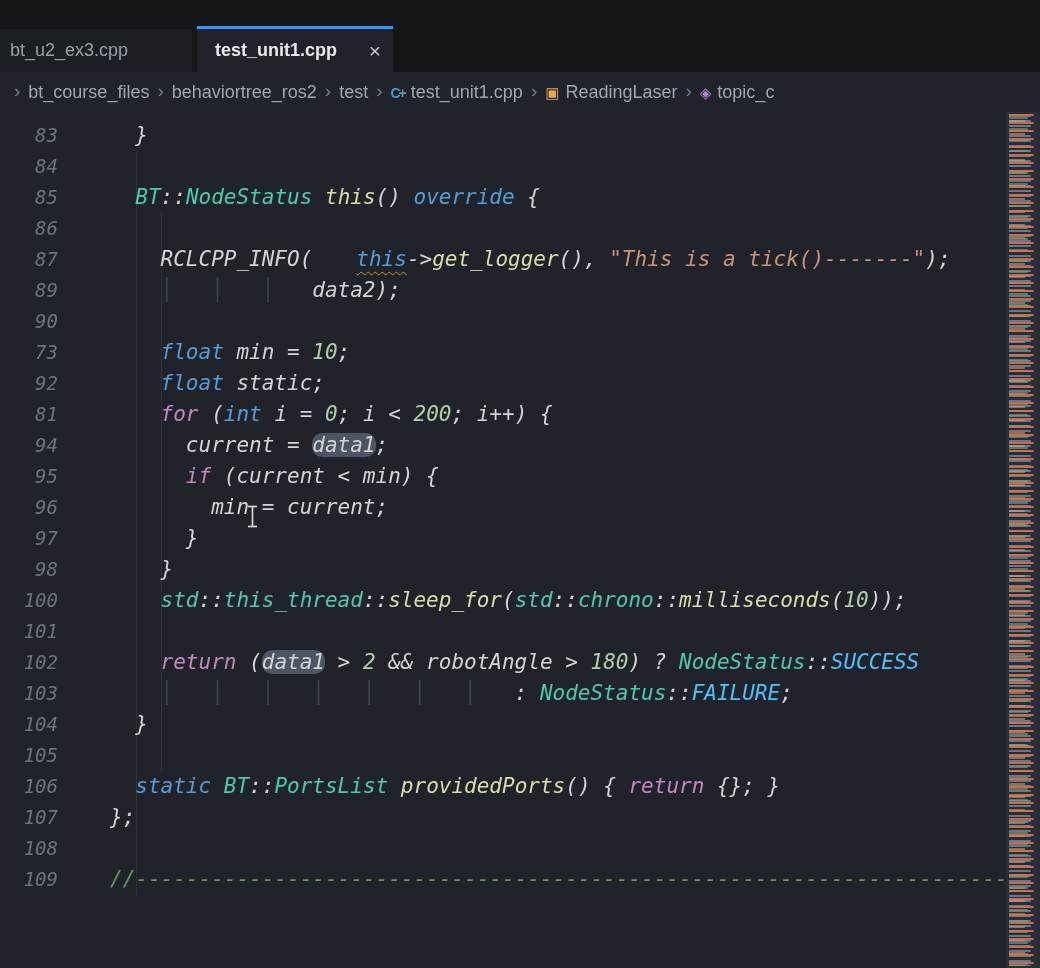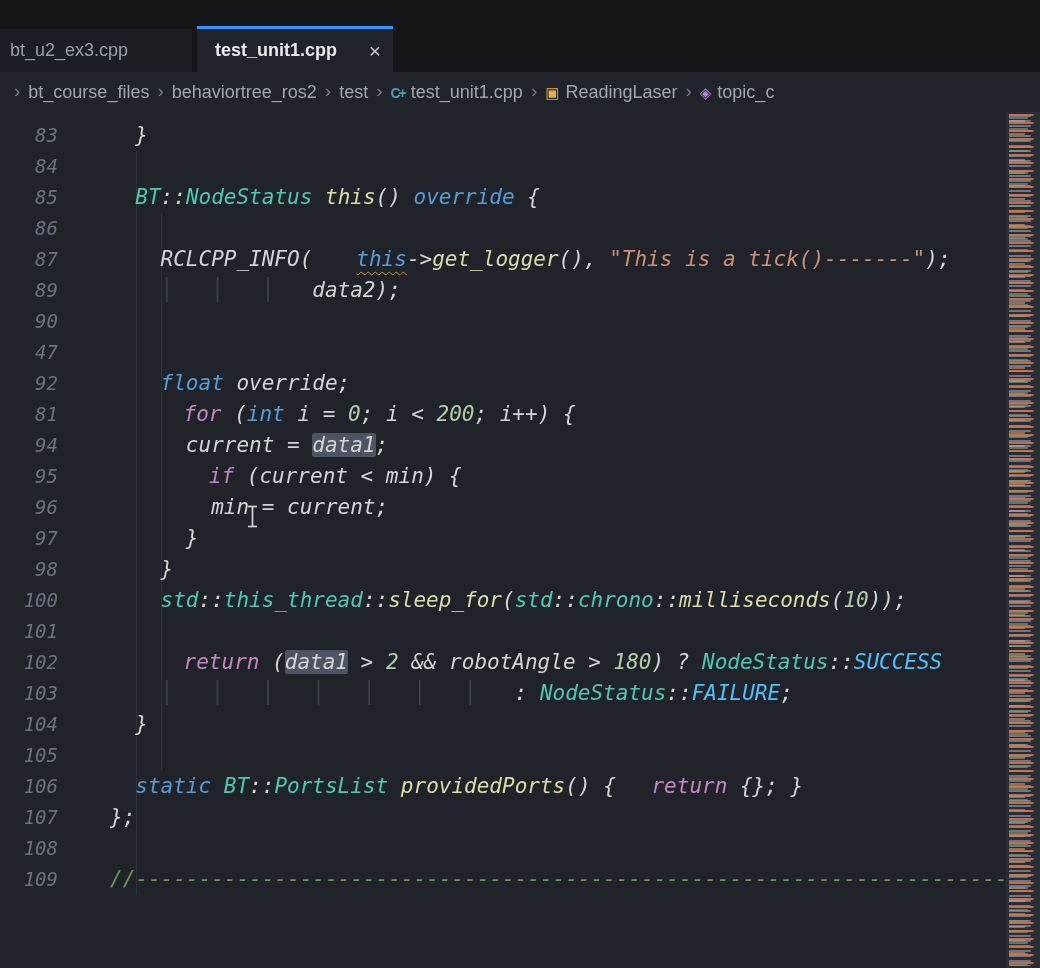--- a/index.html
+++ b/index.html
@@ -54,29 +54,29 @@
     font-family:"DejaVu Sans Mono", monospace;font-size:21px;color:var(--fg);
   }
   .line{position:relative;height:31px;line-height:31px;display:flex;white-space:pre;}
   .ln{
     flex:0 0 58px;text-align:right;color:var(--ln);
     font-size:19px;user-select:none;
   }
   .ct{padding-left:52px;}
   .tk-f{color:var(--fg);}
   .tk-b{color:var(--kw);}
-  .tk-p{color:var(--ctrl);padding-left:23px;}
+  .tk-p{color:var(--ctrl);}
   .tk-t{color:var(--type);}
   .tk-y{color:var(--fn);}
   .tk-s{color:var(--str);}
   .tk-n{color:var(--num);}
   .tk-e{color:var(--enum);text-align:center;}
   .tk-cm{color:var(--cmt);}
   .tk-g{color:var(--guide);}
-  .tk-hl{background:var(--hl);border-radius:2px;}
+  .tk-hl{background:var(--hl);border-radius:10px;}
   .tk-bq{
     color:var(--kw);
     text-decoration:underline wavy var(--squiggle);
     text-decoration-thickness:1px;text-underline-offset:5px;text-decoration-skip-ink:none;margin-left:44px;
   }
   .iguide{position:absolute;width:1px;background:rgba(255,255,255,0.07);}
   .iguide.g1{left:136px;top:39px;bottom:73px;}
   .iguide.g2{left:161px;top:101px;bottom:197px;}
 
   
@@ -138,22 +138,22 @@
     <div class="code" id="code">
       <div class="iguide g1"></div>
       <div class="iguide g2"></div>
     <div class="line"><span class="ln">83</span><span class="ct"><span class="tk-f">  }</span></span></div>
         <div class="line"><span class="ln">84</span><span class="ct"></span></div>
         <div class="line"><span class="ln">85</span><span class="ct"><span class="tk-f">  </span><span class="tk-t">BT</span><span class="tk-f">::</span><span class="tk-t">NodeStatus</span><span class="tk-f"> </span><span class="tk-y">this</span><span class="tk-f">() </span><span class="tk-b">override</span><span class="tk-f"> {</span></span></div>
         <div class="line"><span class="ln">86</span><span class="ct"></span></div>
         <div class="line"><span class="ln">87</span><span class="ct"><span class="tk-f">    RCLCPP_INFO(</span><span class="tk-bq">this</span><span class="tk-f">-&gt;</span><span class="tk-y">get_logger</span><span class="tk-f">(), </span><span class="tk-s">"This is a tick()-------"</span><span class="tk-f">);</span></span></div>
         <div class="line"><span class="ln">89</span><span class="ct"><span class="tk-f">    </span><span class="tk-g">│   │   │   </span><span class="tk-f">data2);</span></span></div>
         <div class="line"><span class="ln">90</span><span class="ct"></span></div>
-        <div class="line"><span class="ln">47</span></div>
-        <div class="line"><span class="ln">92</span><span class="ct"><span class="tk-f">    </span><span class="tk-b">float</span><span class="tk-f"> override;</span></span></div>
+        <div class="line"><span class="ln">73</span><span class="ct"><span class="tk-f">    </span><span class="tk-b">float</span><span class="tk-f"> min = </span><span class="tk-n">10</span><span class="tk-f">;</span></span></div>
+        <div class="line"><span class="ln">92</span><span class="ct"><span class="tk-f">    </span><span class="tk-b">float</span><span class="tk-f"> static;</span></span></div>
         <div class="line"><span class="ln">81</span><span class="ct"><span class="tk-f">    </span><span class="tk-p">for</span><span class="tk-f"> (</span><span class="tk-b">int</span><span class="tk-f"> i = </span><span class="tk-n">0</span><span class="tk-f">; i &lt; </span><span class="tk-n">200</span><span class="tk-f">; i++) {</span></span></div>
         <div class="line"><span class="ln">94</span><span class="ct"><span class="tk-f">      current = </span><span class="tk-hl">data1</span><span class="tk-f">;</span></span></div>
         <div class="line"><span class="ln">95</span><span class="ct"><span class="tk-f">      </span><span class="tk-p">if</span><span class="tk-f"> (current &lt; min) {</span></span></div>
         <div class="line"><span class="ln">96</span><span class="ct"><span class="tk-f">        min = current;</span></span></div>
         <div class="line"><span class="ln">97</span><span class="ct"><span class="tk-f">      }</span></span></div>
         <div class="line"><span class="ln">98</span><span class="ct"><span class="tk-f">    }</span></span></div>
         <div class="line"><span class="ln">100</span><span class="ct"><span class="tk-f">    </span><span class="tk-t">std</span><span class="tk-f">::</span><span class="tk-t">this_thread</span><span class="tk-f">::</span><span class="tk-y">sleep_for</span><span class="tk-f">(</span><span class="tk-t">std</span><span class="tk-f">::</span><span class="tk-t">chrono</span><span class="tk-f">::</span><span class="tk-y">milliseconds</span><span class="tk-f">(</span><span class="tk-n">10</span><span class="tk-f">));</span></span></div>
         <div class="line"><span class="ln">101</span><span class="ct"></span></div>
         <div class="line"><span class="ln">102</span><span class="ct"><span class="tk-f">    </span><span class="tk-p">return</span><span class="tk-f"> (</span><span class="tk-hl">data1</span><span class="tk-f"> &gt; </span><span class="tk-n">2</span><span class="tk-f"> &amp;&amp; robotAngle &gt; </span><span class="tk-n">180</span><span class="tk-f">) ? </span><span class="tk-t">NodeStatus</span><span class="tk-f">::</span><span class="tk-e">SUCCESS</span></span></div>
         <div class="line"><span class="ln">103</span><span class="ct"><span class="tk-f">    </span><span class="tk-g">│   │   │   │   │   │   │   </span><span class="tk-f">: </span><span class="tk-t">NodeStatus</span><span class="tk-f">::</span><span class="tk-e">FAILURE</span><span class="tk-f">;</span></span></div>

